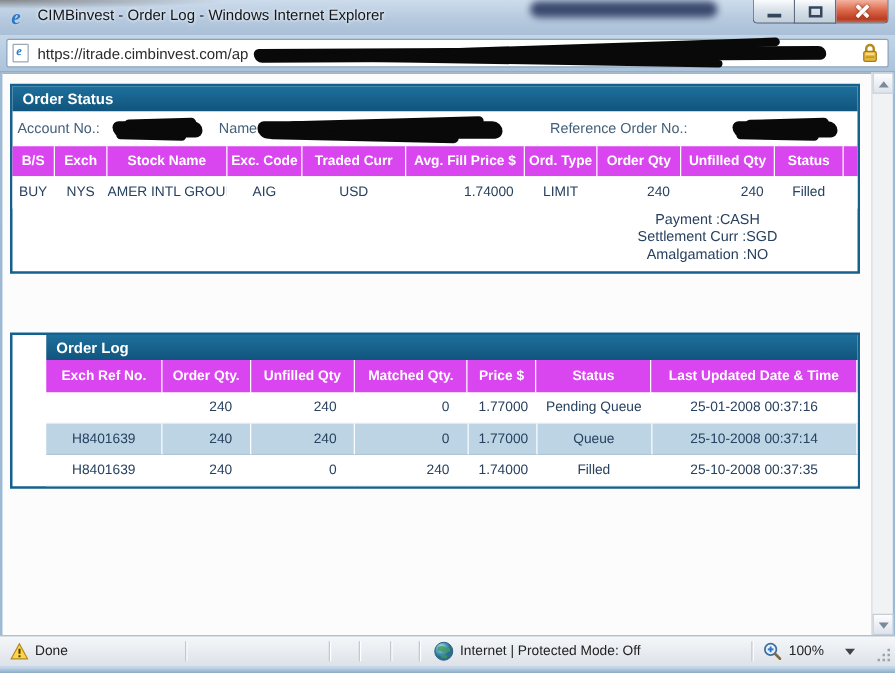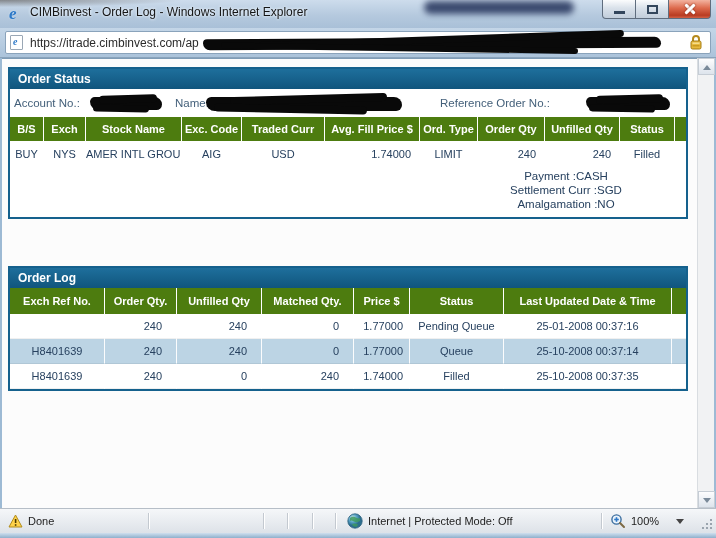--- a/index.html
+++ b/index.html
@@ -55,28 +55,28 @@
                     background:inherit; border-radius:10px; transform:rotate(1.2deg); }
 
   
   .frame-left  { position:absolute; left:0; top:58px; width:2px; height:450px; background:#9dbad4; }
   .frame-right { position:absolute; right:0; top:58px; width:2px; height:450px; background:#9dbad4; }
   .content { position:absolute; left:2px; top:58px; width:712px; height:450px;
              background:#fcfcfc; border-top:1px solid #7f9cb6; overflow:hidden; }
 
   .panel { width:680px; margin-left:6px; border:2px solid #15618d; background:#fff; }
   .panel-os { margin-top:8px; }
-  .panel-ol { margin-top:47px; }
+  .panel-ol { margin-top:47px;padding-left:27px; }
   .panel-title { height:20px; line-height:20px; padding-left:8px; color:#fff; font-weight:bold;
                  font-size:12px; background:linear-gradient(#1e6f9c,#10557d); }
 
   .account-row { position:relative; height:28px; font-size:11.5px; color:#44607a; }
   .account-row .lbl { position:absolute; top:8px; }
 
-  .t-head { display:flex; background:#4d7c0f; }
+  .t-head { display:flex; background:#d946ef; }
   .t-head .c { color:#fff; font-weight:bold; font-size:11px; text-align:center;
                border-right:1px solid #fff; overflow:hidden; white-space:nowrap; }
   .t-row  { display:flex; font-size:11px; color:#27415f; background:#fff; }
   .t-row .c { border-right:1px solid rgba(255,255,255,.95); overflow:hidden; white-space:nowrap; }
   .t-row.alt { background:#bcd4e4; }
   .fill { flex:1; border-right:none !important; }
 
   .os .c { height:24px; line-height:24px; }
   .os-row .c { height:26px; line-height:26px; }
   .os-c0{width:34px} .os-c1{width:42px} .os-c2{width:96px} .os-c3{width:60px} .os-c4{width:83px}

